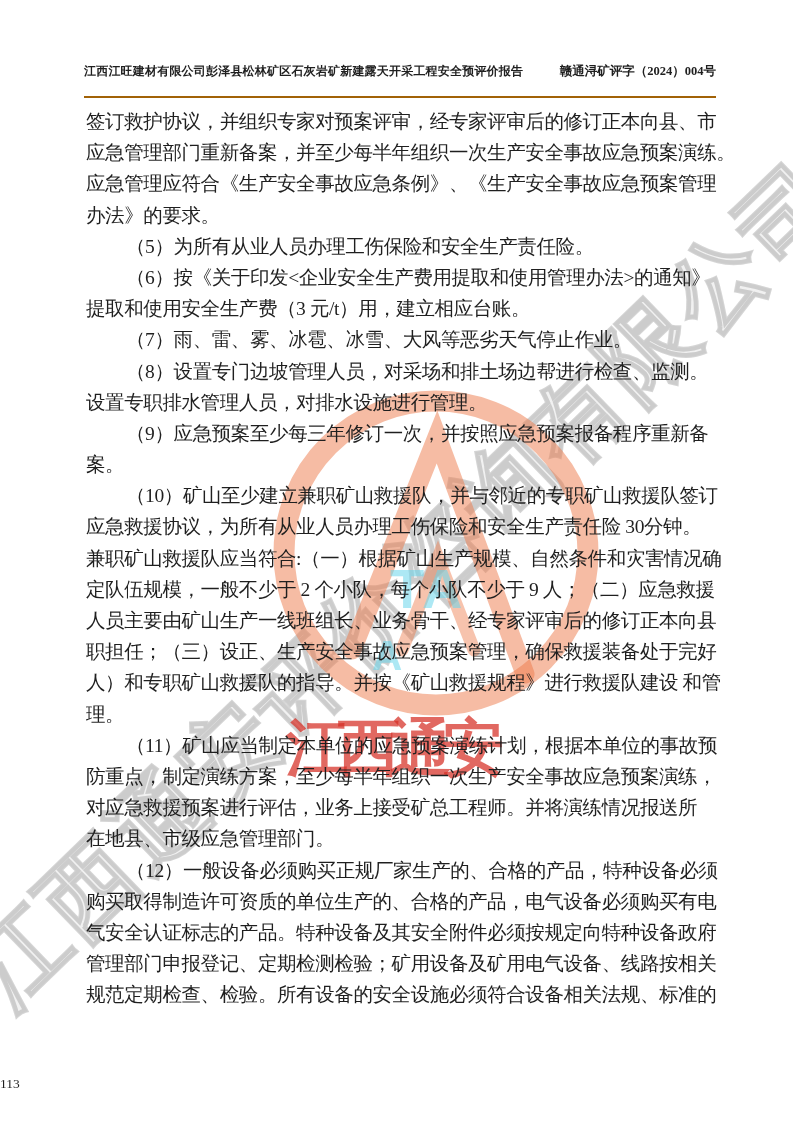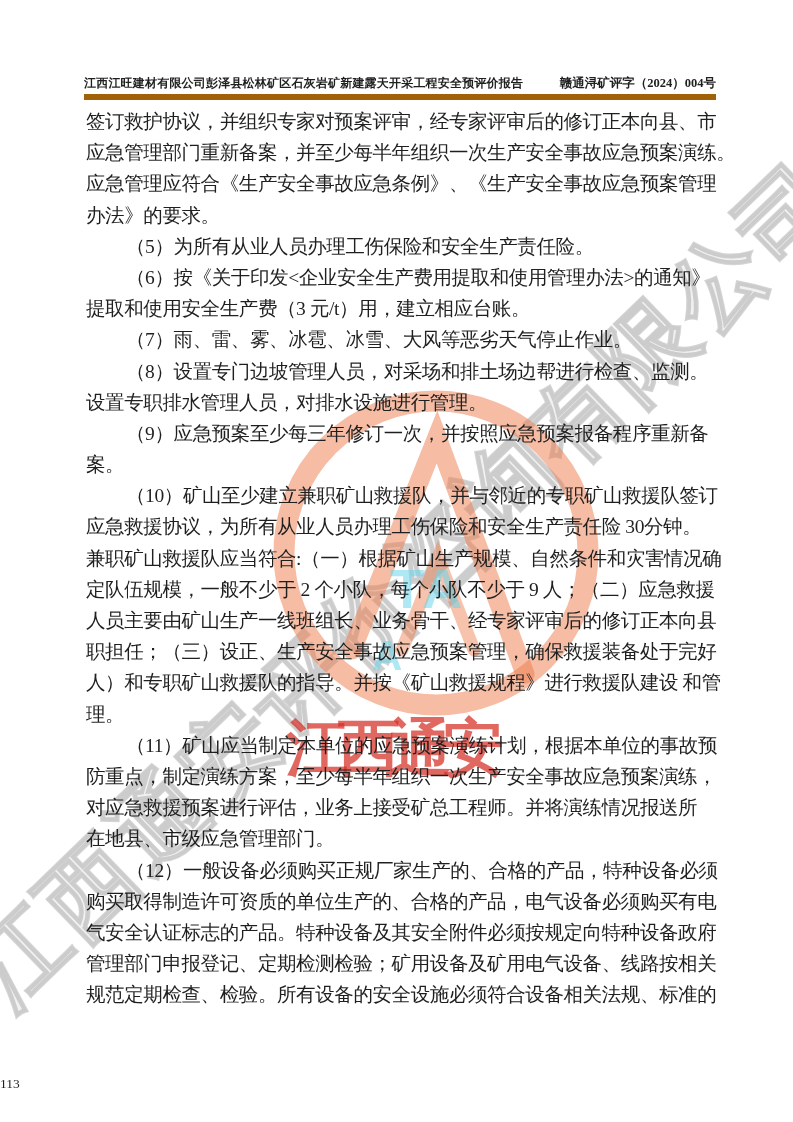--- a/index.html
+++ b/index.html
@@ -34,24 +34,23 @@
   .wm-red{
     position:absolute;left:286px;top:706px;z-index:3;
     white-space:nowrap;
     font-size:62px;font-weight:bold;letter-spacing:-10px;
     color:rgba(213,46,36,0.72);
     pointer-events:none;
   }
   
   .header{
     position:absolute;left:84px;top:63px;width:632px;z-index:4;
-    border-bottom:6px solid #a16207;
-    padding-bottom:2px;
+    border-bottom:2px solid #a16207;
+    padding-bottom:16px;
     font-weight:bold;
-    margin-top:12px;
   }
   .header:after{content:"";display:block;clear:both;}
   .header .h-left{float:left;font-size:12px;letter-spacing:0.2px;}
   .header .h-right{float:right;font-size:12.5px;}
   .body-text{
     position:absolute;left:86px;top:106px;width:632px;z-index:4;
   }
   .body-text .line{
     height:31.2px;line-height:31.2px;
     font-size:19.5px;

